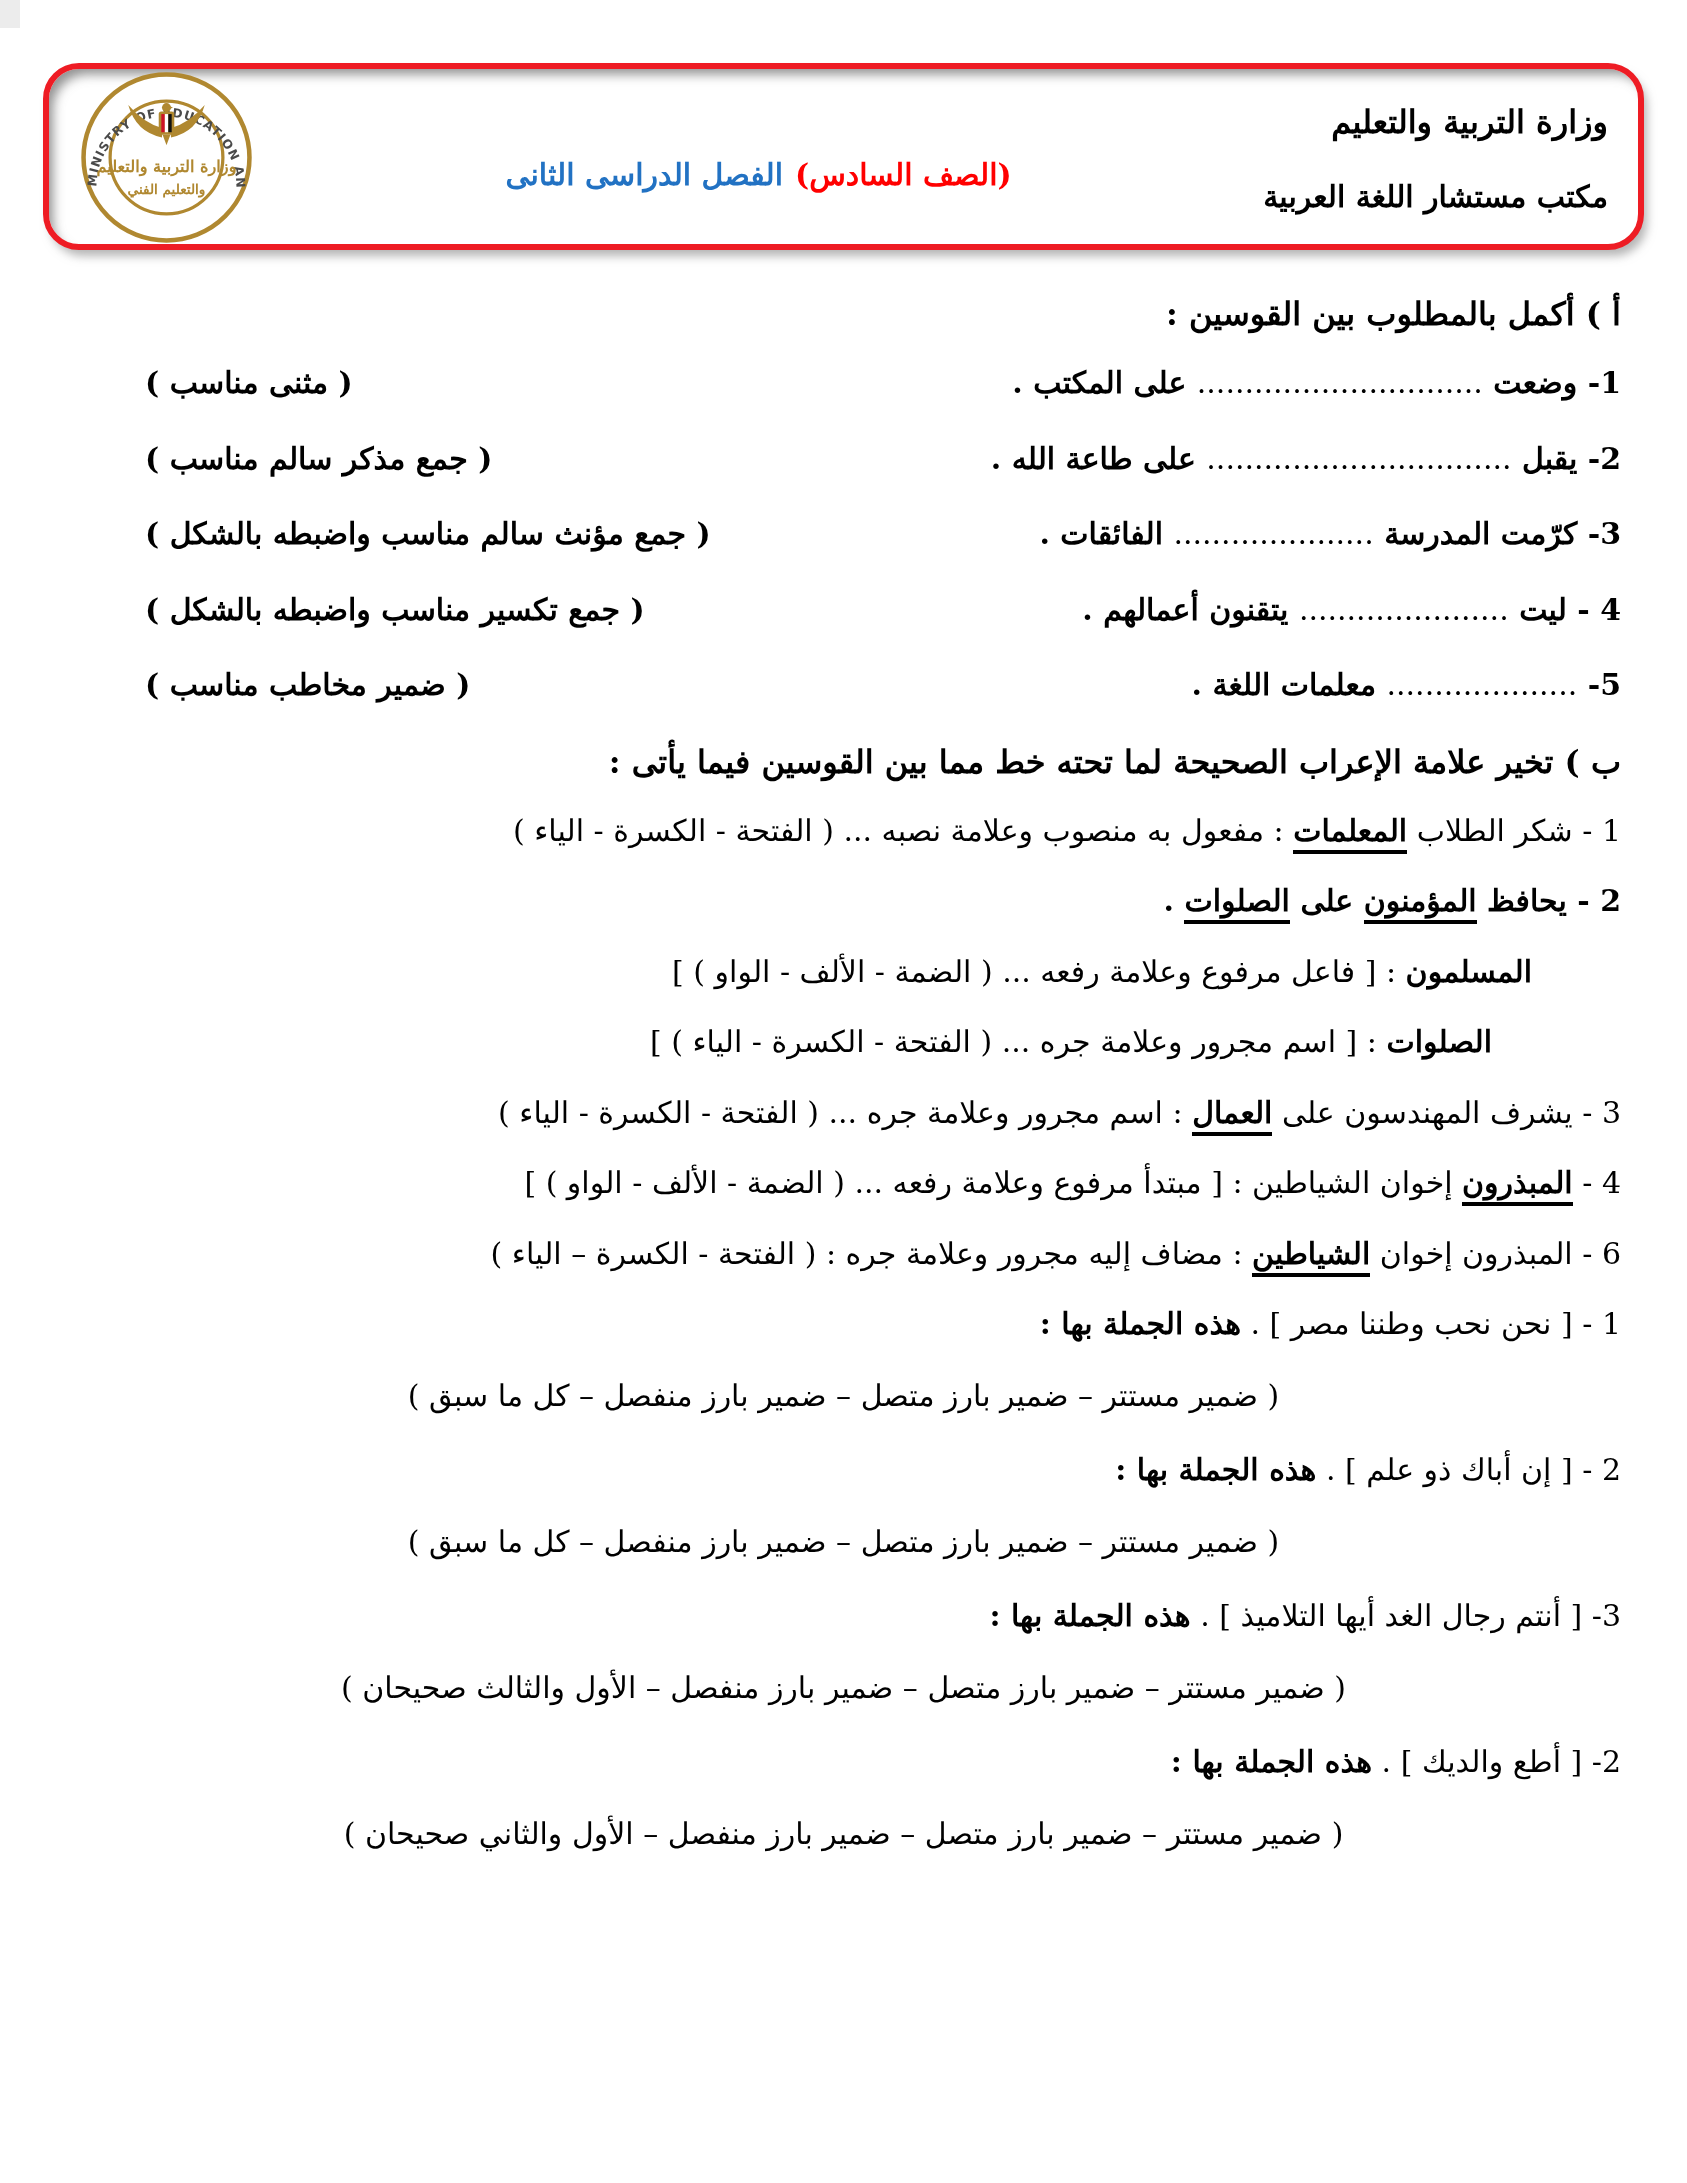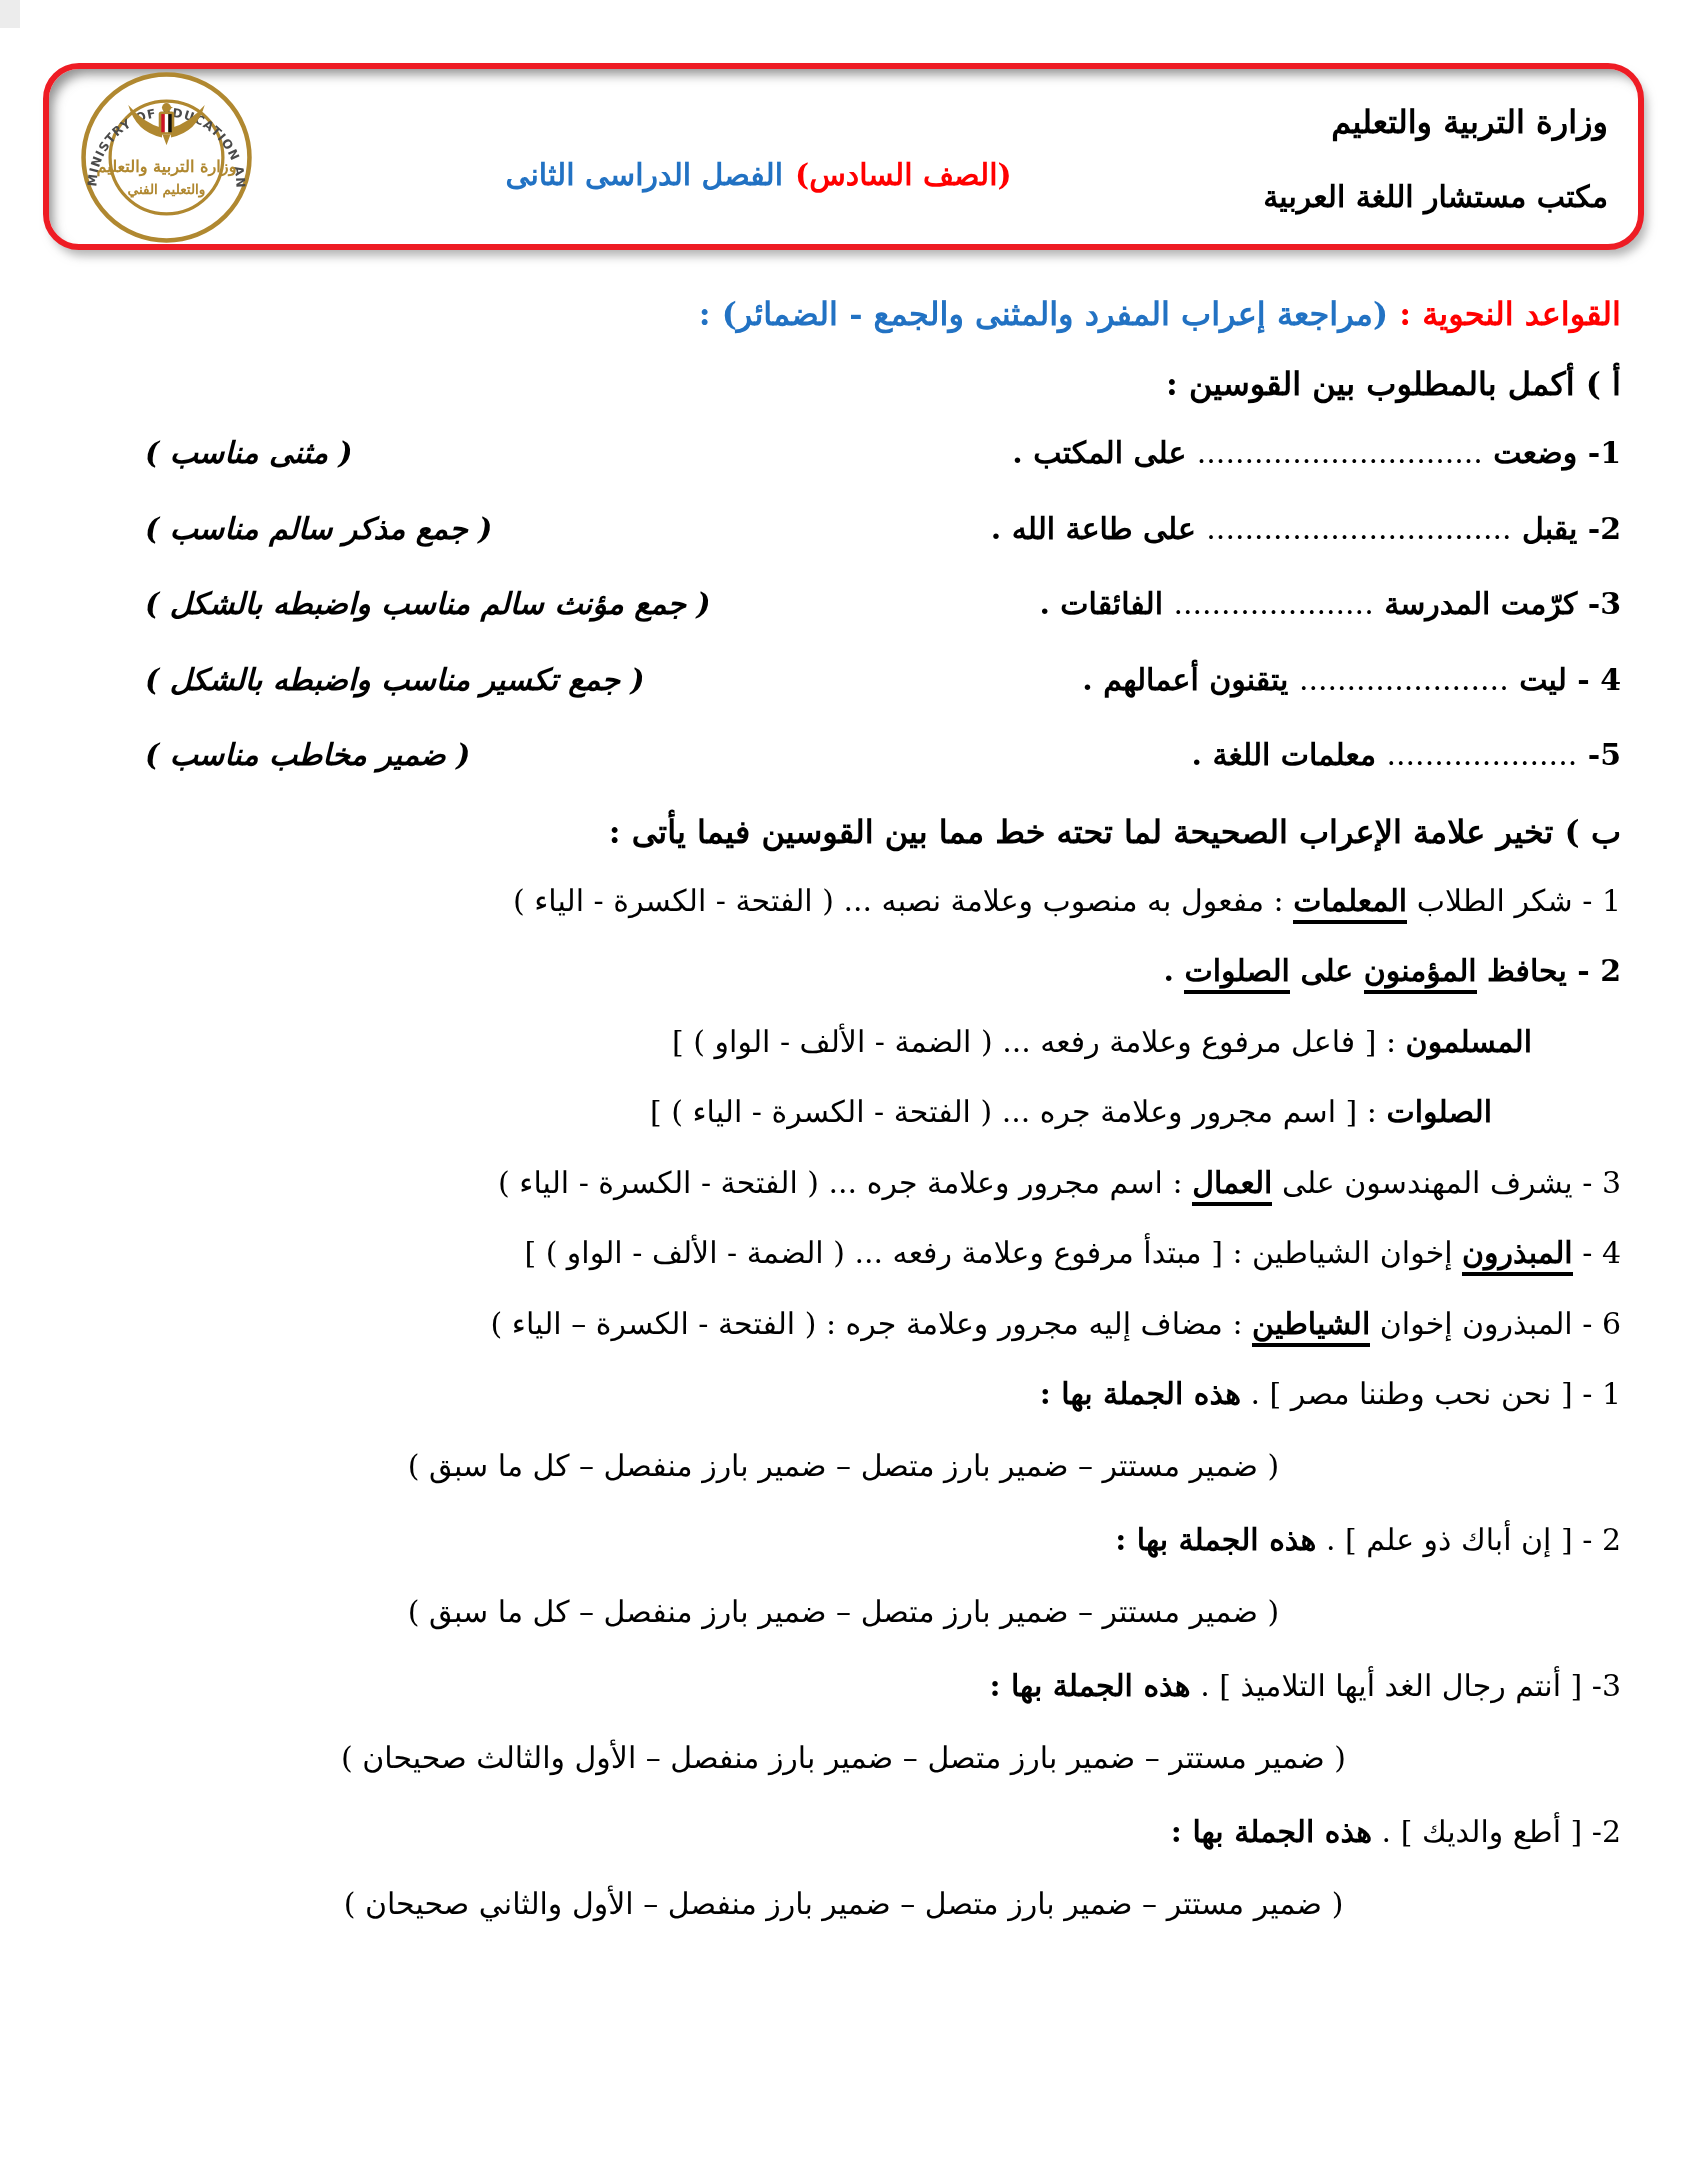--- a/index.html
+++ b/index.html
@@ -31,21 +31,21 @@
 
   
   .content { position:absolute; top:294px; right:66px; left:66px; direction:rtl; font-size:30px; line-height:1.25; }
   .red  { color:#ff0000; }
   .blue { color:#2272c3;text-align:right; }
   .bold { font-weight:bold; }
   .bu   { font-weight:bold; border-bottom:4.6px solid #000; padding-bottom:2px; }
   .title-line { font-size:32px; font-weight:bold; margin-bottom:30px; }
   .heading { font-size:32px; font-weight:bold; margin-bottom:30px; }
   .a-row { display:flex; justify-content:space-between; align-items:baseline; font-weight:bold; margin-bottom:38px; padding-left:79px; }
-  .a-row .hint { white-space:nowrap;font-style:italic; }
+  .a-row .hint { white-space:nowrap; }
   .dots { font-weight:normal; letter-spacing:1.3px; }
   .b-line { margin-bottom:33px; }
   .ind1 { padding-right:89px; }
   .ind2 { padding-right:129px; }
   .c-q   { margin-bottom:34px; }
   .c-opt { text-align:center; margin-bottom:37px; }
 </style>
 </head>
 <body>
 
@@ -83,23 +83,20 @@
     </div>
 
     <div class="ministry-block">
       <div class="l1">وزارة التربية والتعليم</div>
       <div class="l2">مكتب مستشار اللغة العربية</div>
     </div>
   </div>
 
   <div class="content">
 
-    <div class="title-line">
-      <span class="red">القواعد النحوية : </span><span class="blue">(مراجعة إعراب المفرد والمثنى والجمع - الضمائر) :</span>
-    </div>
 
     <div class="heading">أ ) أكمل بالمطلوب بين القوسين :</div>
 
     <div class="a-row">
       <span><span>1- وضعت </span><span class="dots">..............................</span><span> على المكتب .</span></span>
       <span class="hint">( مثنى مناسب )</span>
     </div>
     <div class="a-row">
       <span><span>2- يقبل </span><span class="dots">................................</span><span> على طاعة الله .</span></span>
       <span class="hint">( جمع مذكر سالم مناسب )</span>

